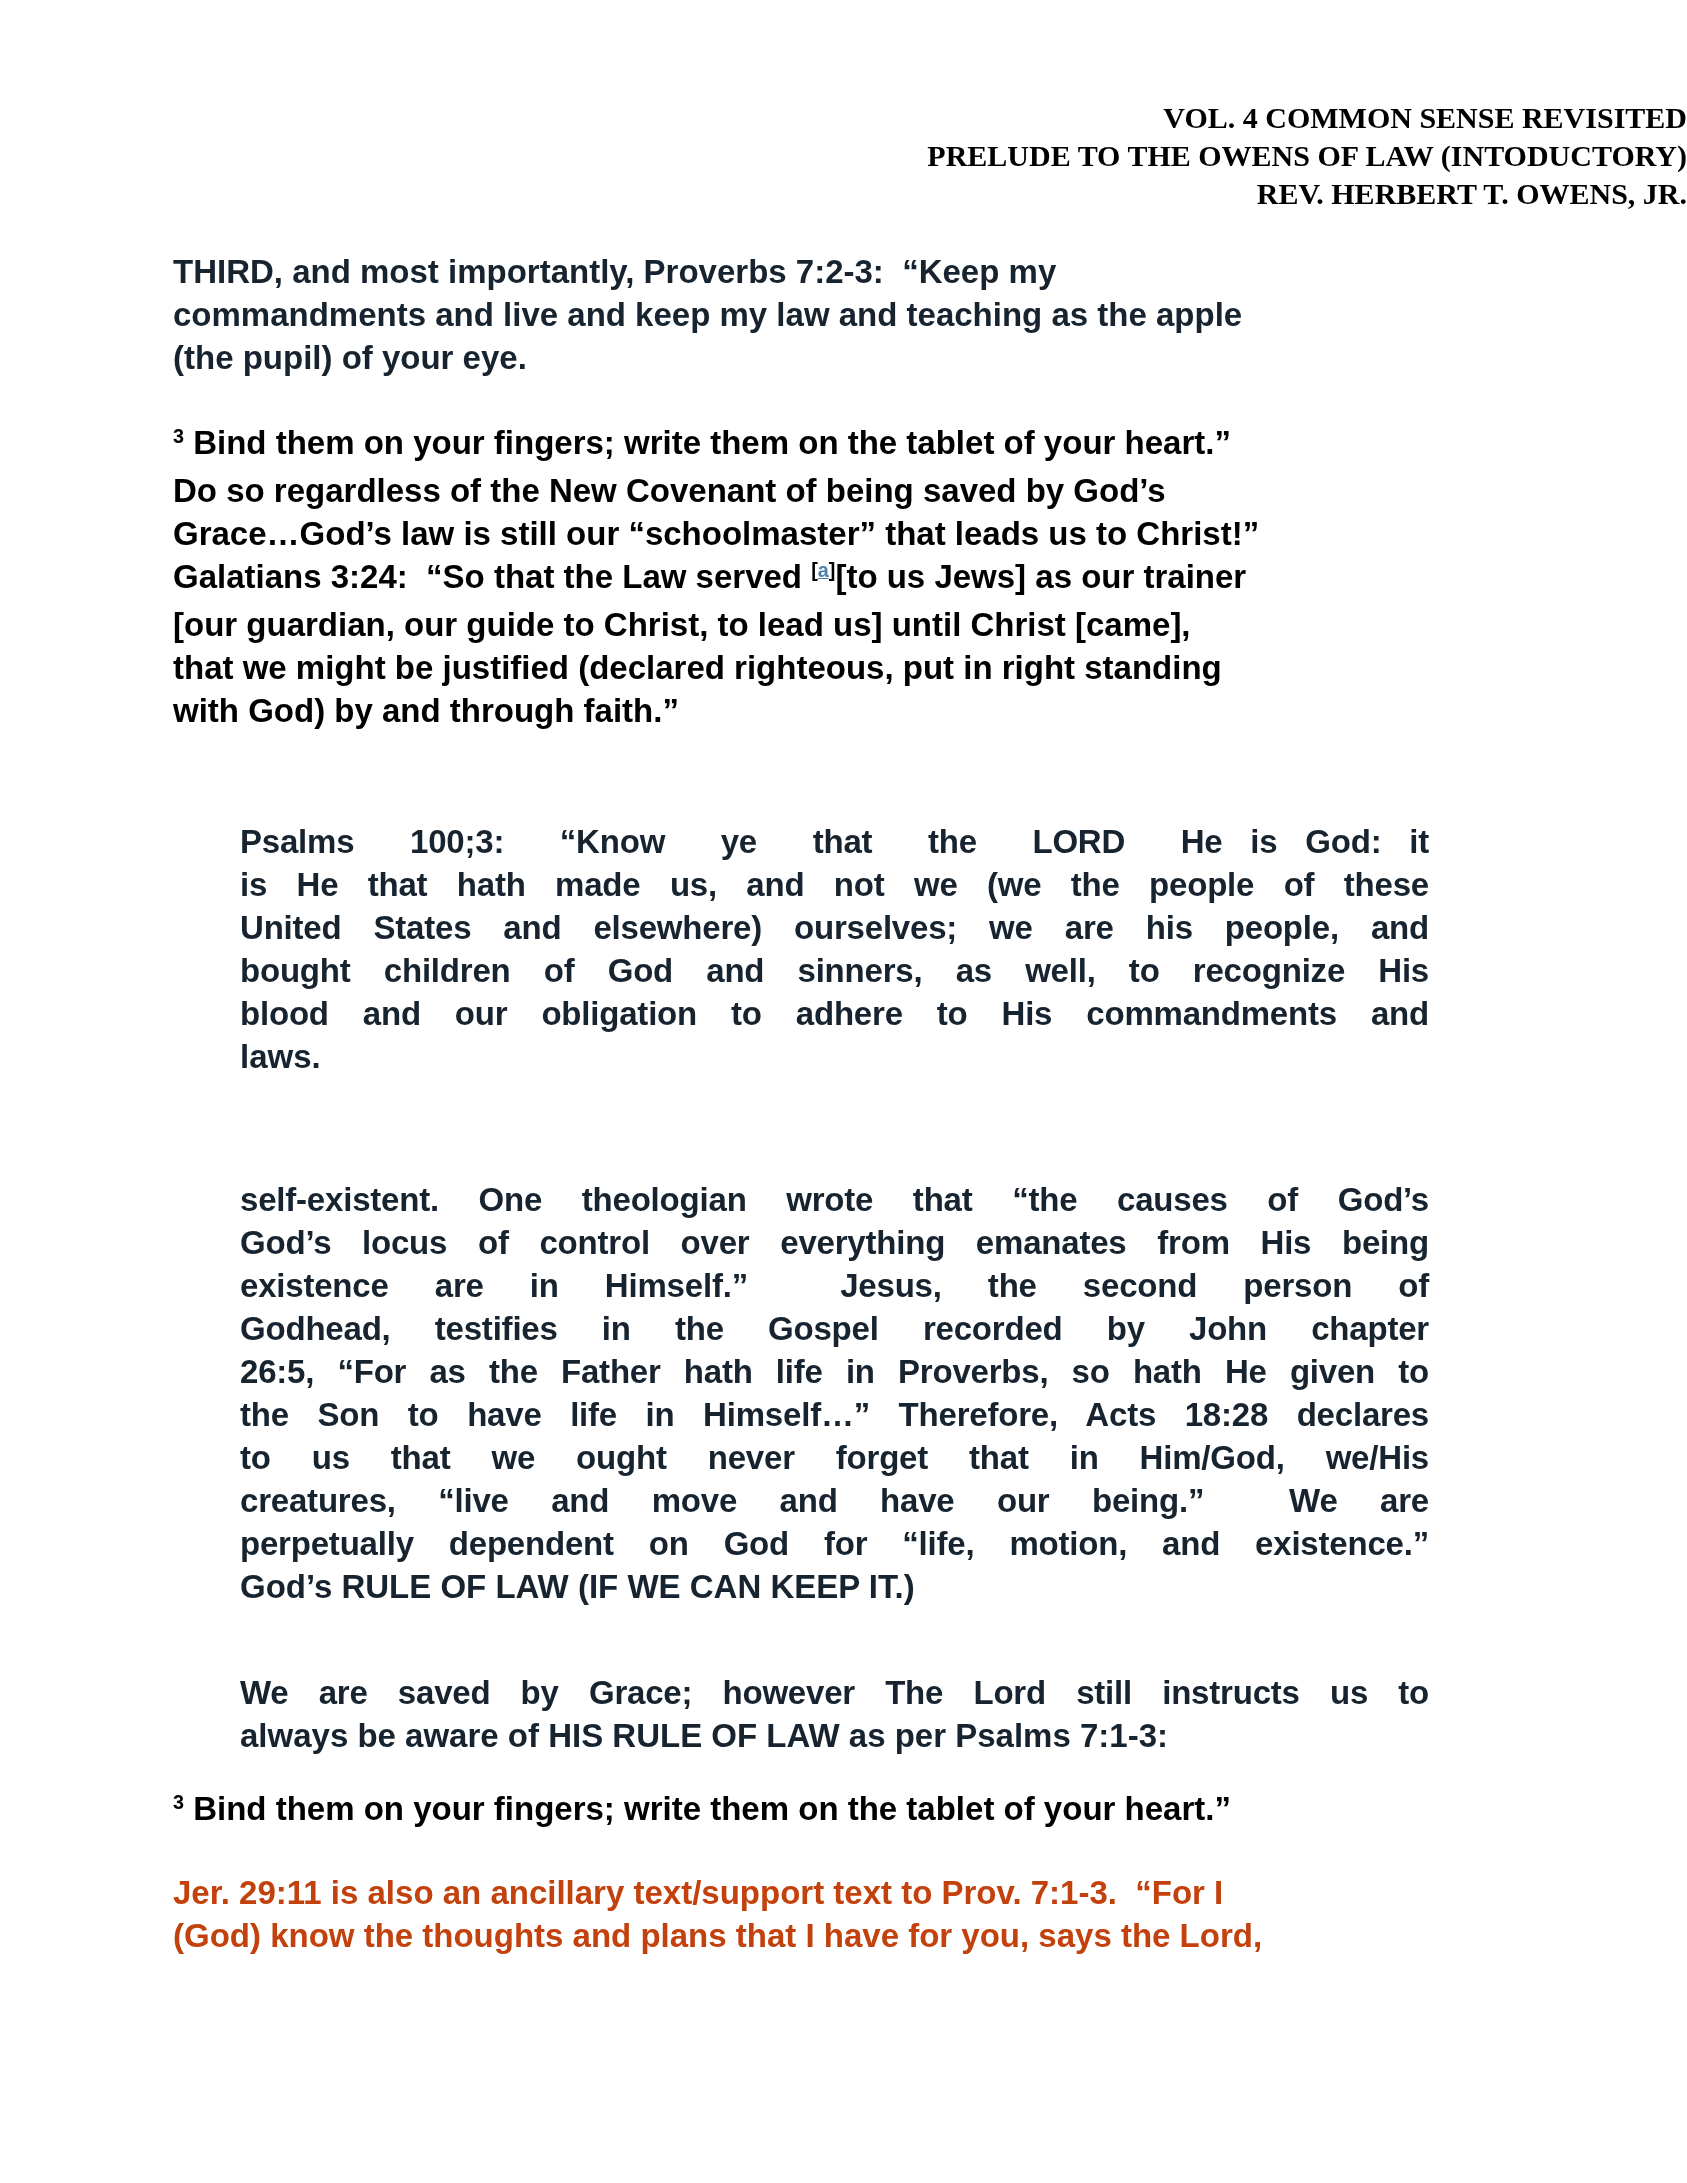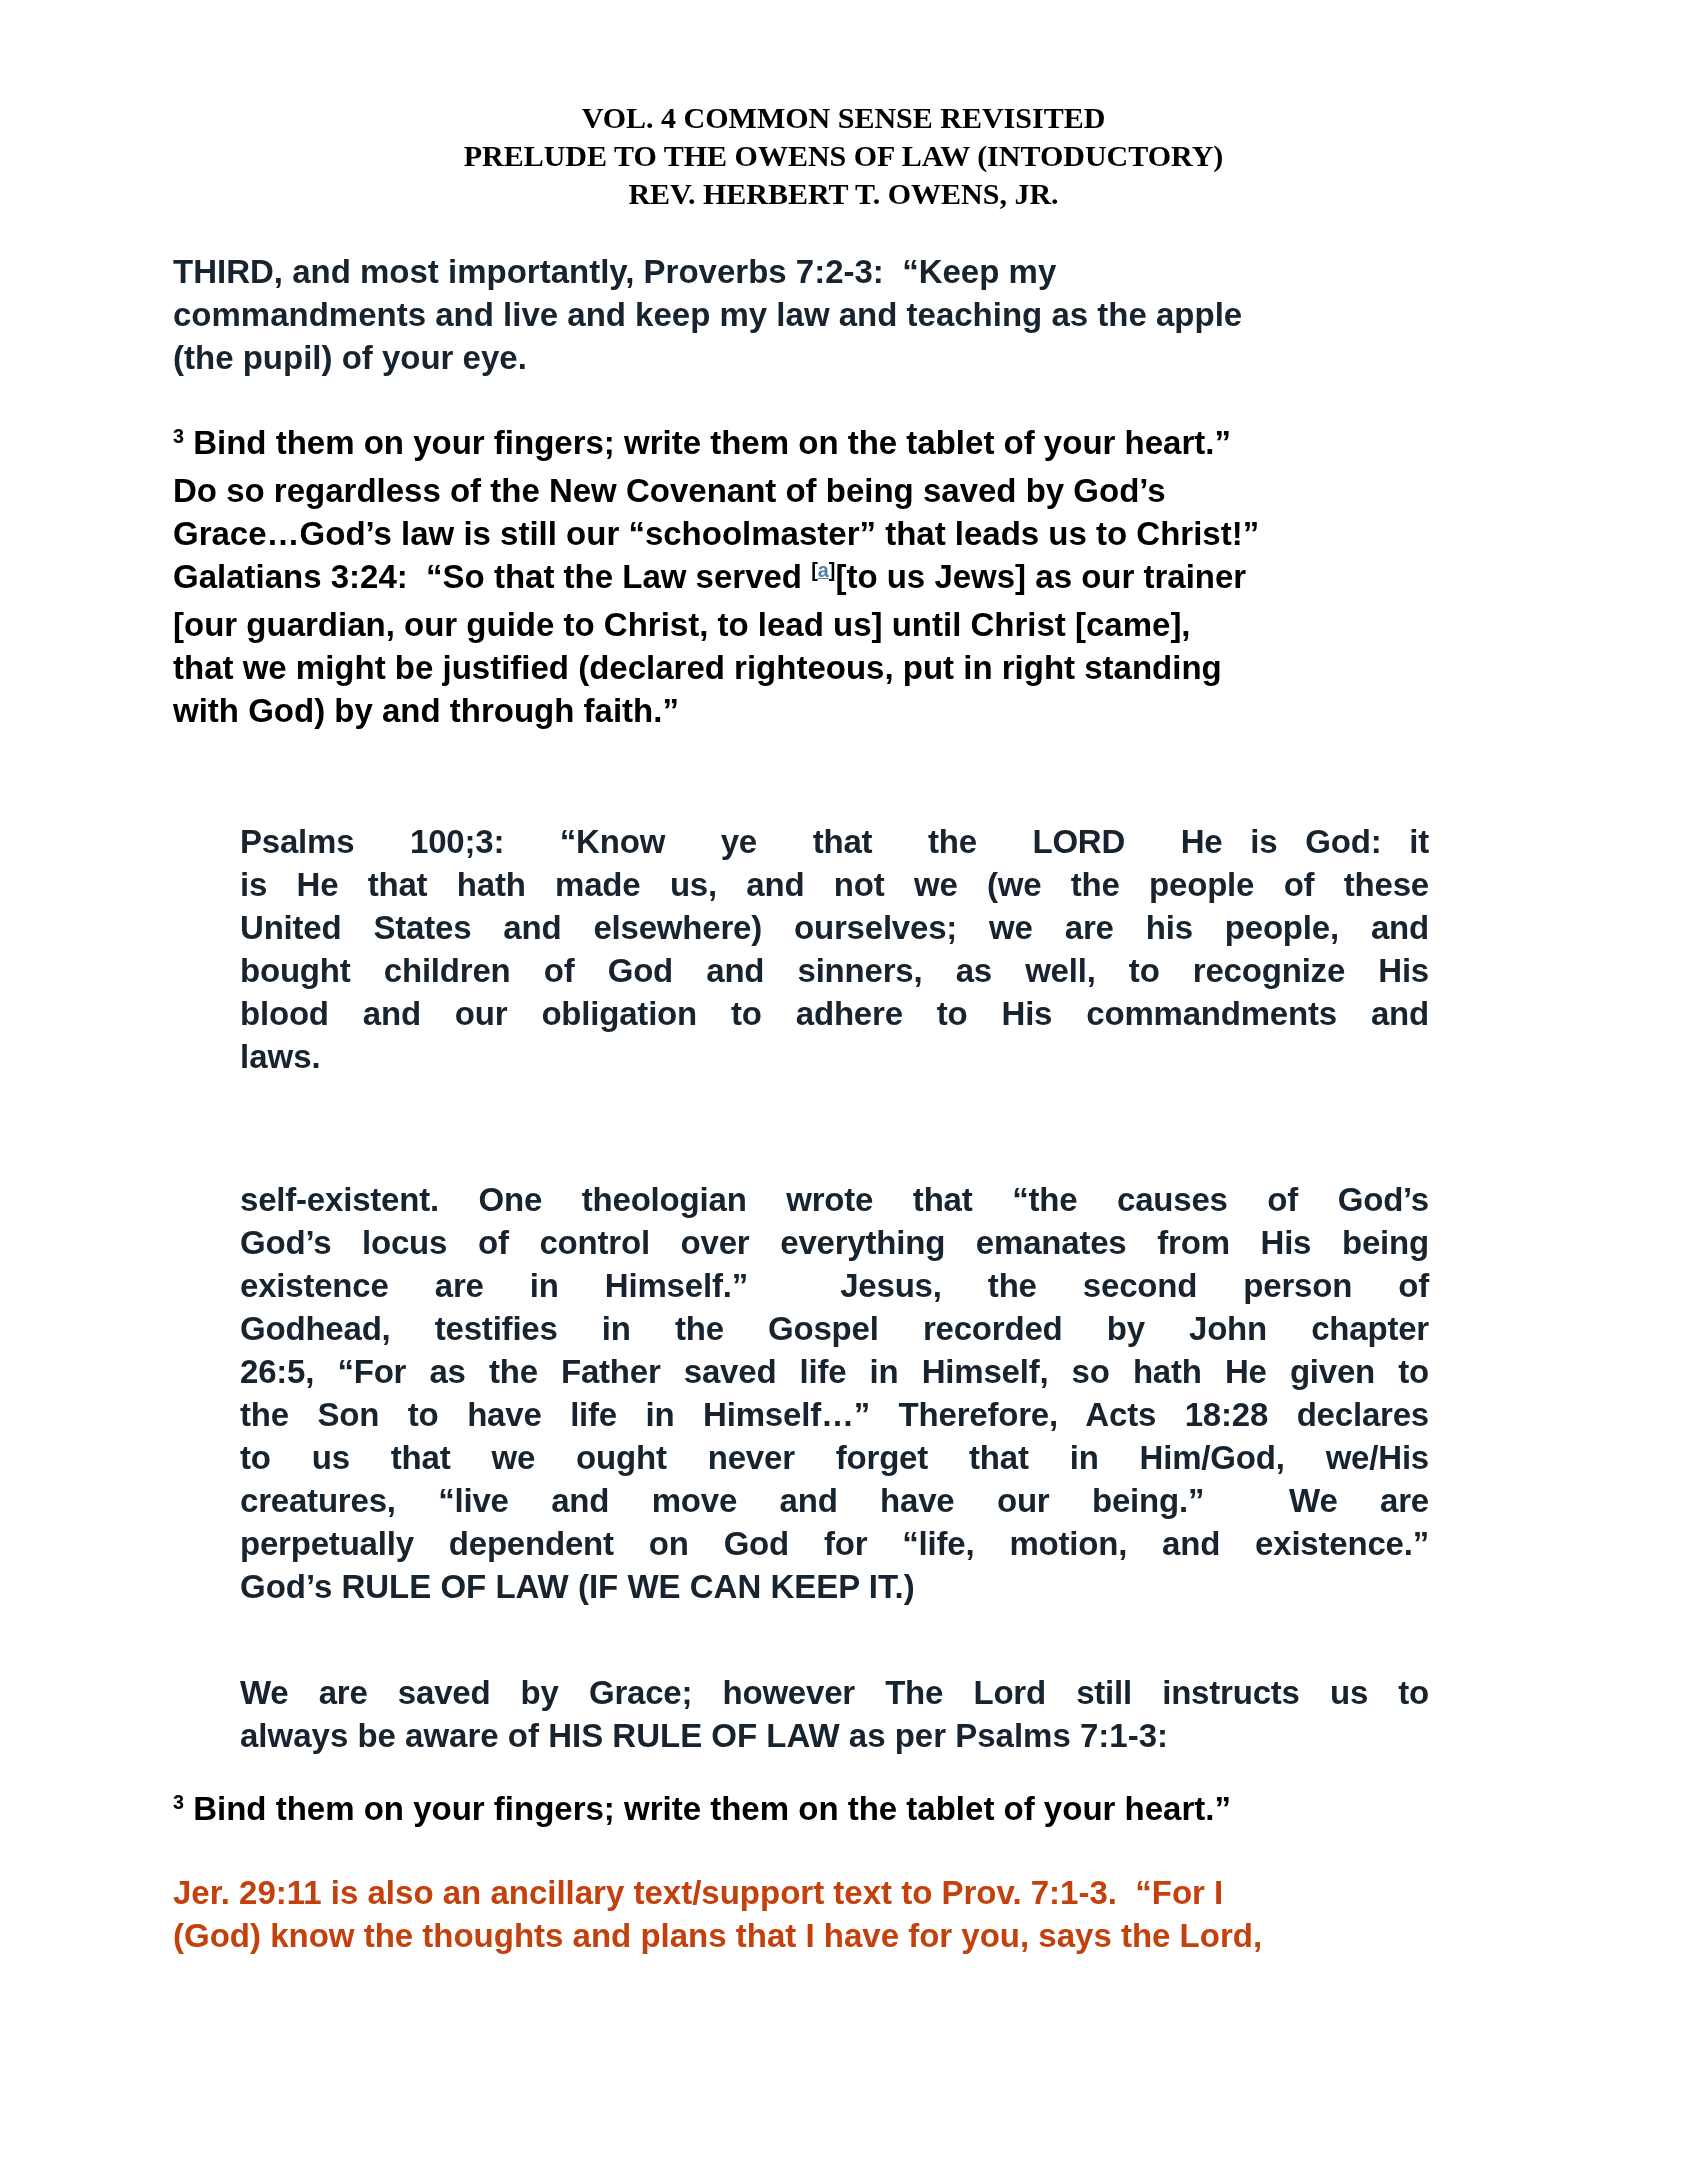--- a/index.html
+++ b/index.html
@@ -3,21 +3,21 @@
 <meta charset="utf-8">
 <style>
   html,body{margin:0;padding:0;}
   body{
     width:1687px;height:2183px;position:relative;background:#FFFFFF;
     font-family:"Liberation Sans",sans-serif;
     overflow:hidden;
   }
   .doc-header{
     position:absolute;top:99px;left:0;width:1687px;
-    text-align:center;
+    text-align:right;
     font-family:"Liberation Serif",serif;
     font-weight:bold;font-size:30px;line-height:38px;color:#000000;
   }
   .para{
     position:absolute;left:173px;width:1310px;
     font-weight:bold;font-size:33px;line-height:43px;
     letter-spacing:0;
   }
   .para.indent{left:240px;width:1189px;}
   .para .line{white-space:nowrap;}
@@ -63,21 +63,21 @@
     <div class="line flush"><span>United States and elsewhere) ourselves; we are his people, and</span></div>
     <div class="line flush"><span>bought children of God and sinners, as well, to recognize His</span></div>
     <div class="line flush"><span>blood and our obligation to adhere to His commandments and</span></div>
     <div class="line"><span>laws.</span></div>
   </div>
 <div class="para indent" style="top: 1178px; color: rgb(23, 36, 47);">
     <div class="line flush"><span>self-existent. One theologian wrote that “the causes of God’s</span></div>
     <div class="line flush"><span>God’s locus of control over everything emanates from His being</span></div>
     <div class="line flush"><span>existence are in Himself.” &nbsp;Jesus, the second person of</span></div>
     <div class="line flush"><span>Godhead, testifies in the Gospel recorded by John chapter</span></div>
-    <div class="line flush"><span>26:5, “For as the Father saved life in Himself, so hath He given to</span></div>
+    <div class="line flush"><span>26:5, “For as the Father hath life in Proverbs, so hath He given to</span></div>
     <div class="line flush"><span>the Son to have life in Himself…” Therefore, Acts 18:28 declares</span></div>
     <div class="line flush"><span>to us that we ought never forget that in Him/God, we/His</span></div>
     <div class="line flush"><span>creatures, “live and move and have our being.” &nbsp;We are</span></div>
     <div class="line flush"><span>perpetually dependent on God for “life, motion, and existence.”</span></div>
     <div class="line"><span>God’s RULE OF LAW (IF WE CAN KEEP IT.)</span></div>
   </div>
 <div class="para indent" style="top: 1671px; color: rgb(23, 36, 47);">
     <div class="line flush"><span>We are saved by Grace; however The Lord still instructs us to</span></div>
     <div class="line"><span>always be aware of HIS RULE OF LAW as per Psalms 7:1-3:</span></div>
   </div>

